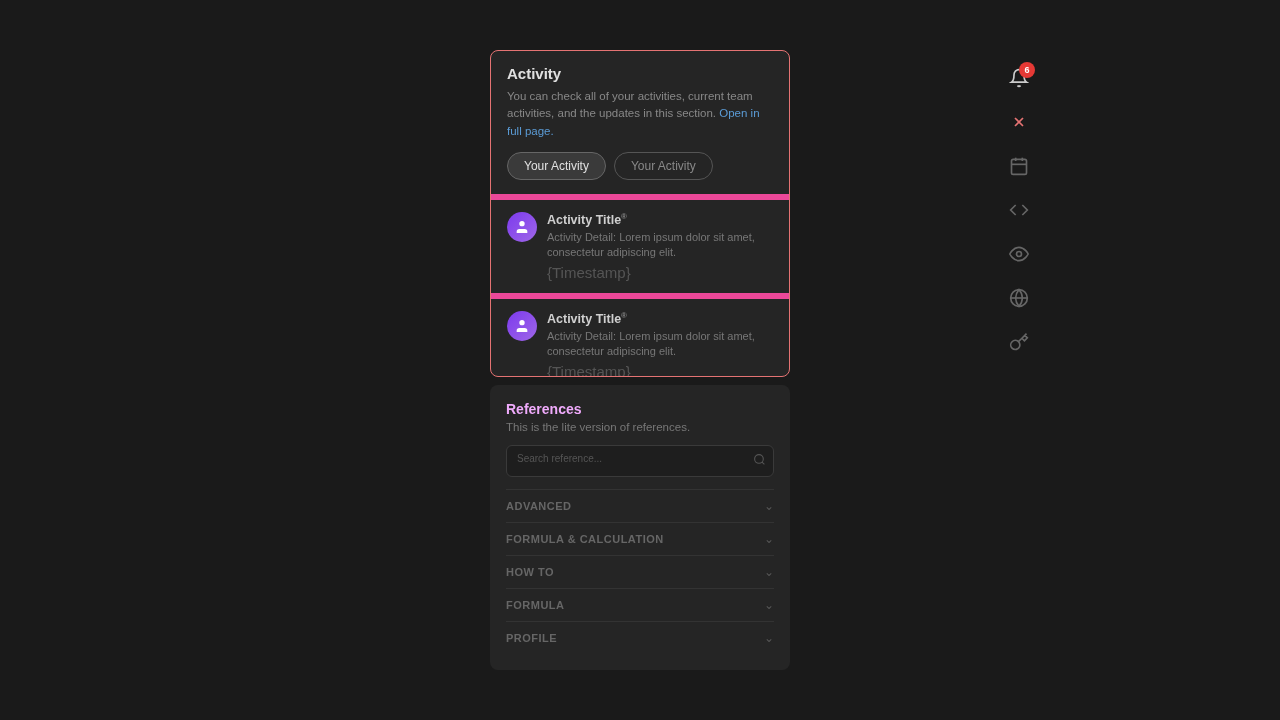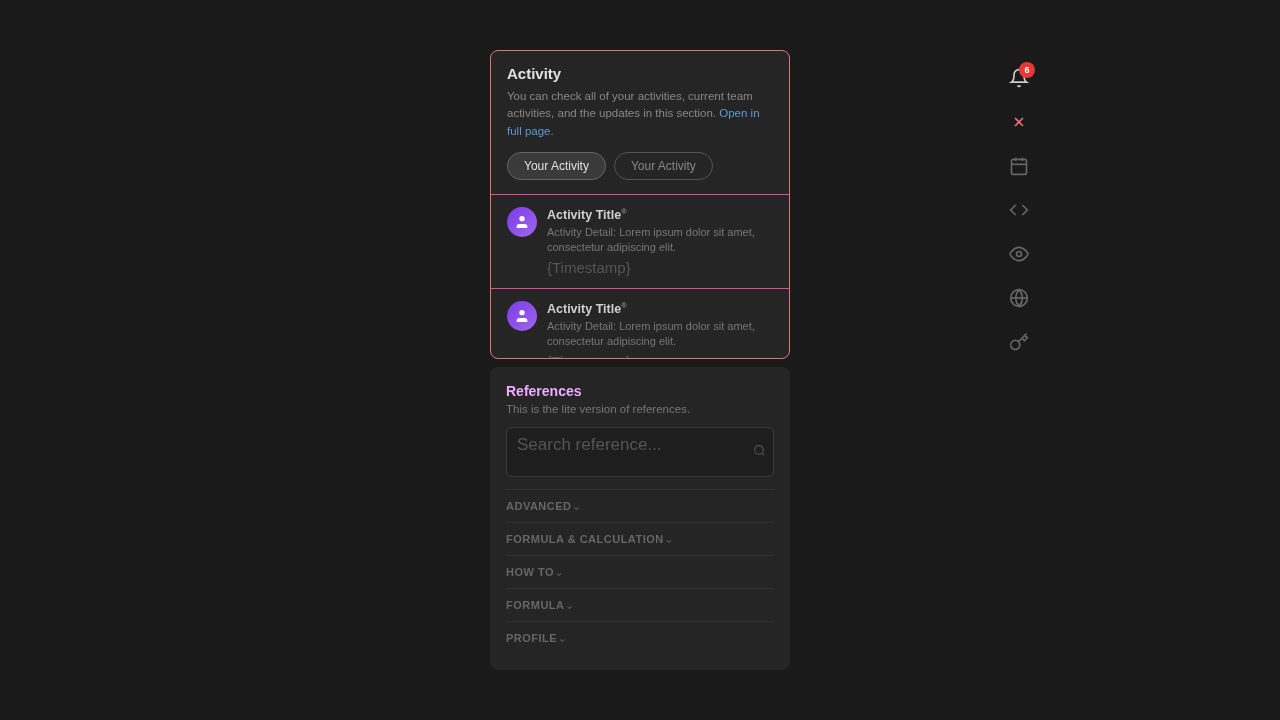--- a/index.html
+++ b/index.html
@@ -132,21 +132,21 @@
       background: transparent;
       border-color: #555;
       color: #888;
     }
 
     
     .activity-item {
       display: flex;
       gap: 10px;
       padding: 12px 16px;
-      border-top: 1px solid #ec4899;
+      border-top: 6px solid #ec4899;
       align-items: flex-start;
     }
 
     .activity-item.dimmed {
       opacity: 0.6;
     }
 
     .avatar {
       width: 30px;
       height: 30px;
@@ -213,39 +213,40 @@
     .search-box {
       position: relative;
       margin-bottom: 12px;
     }
 
     .search-input {
       width: 100%;
       background: #1e1e1e;
       border: 1px solid #3a3a3a;
       border-radius: 6px;
-      padding: 7px 32px 21px 10px;
-      font-size: 17px;
+      padding: 7px 32px 12px 10px;
+      font-size: 10px;
       color: #888;
       outline: none;
     }
 
     .search-input::placeholder { color: #555; }
 
     .search-icon-btn {
       position: absolute;
       right: 8px;
       top: 50%;
       transform: translateY(-50%);
       color: #555;
       font-size: 13px;
     }
 
     .ref-category {
       display: flex;
+      justify-content: space-between;
       align-items: center;
       padding: 9px 0;
       border-top: 1px solid #333;
       cursor: pointer;
     }
 
     .ref-category-label {
       font-size: 11px;
       font-weight: 600;
       color: #666;

